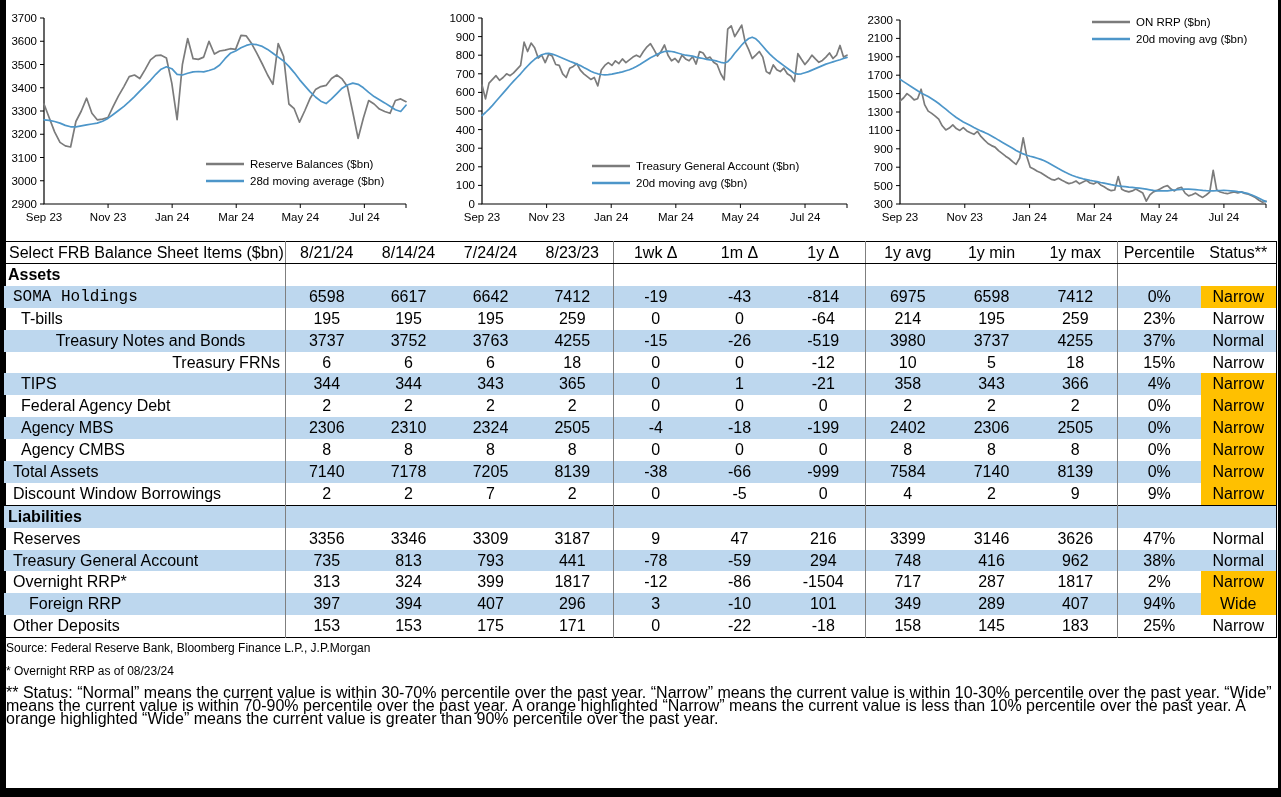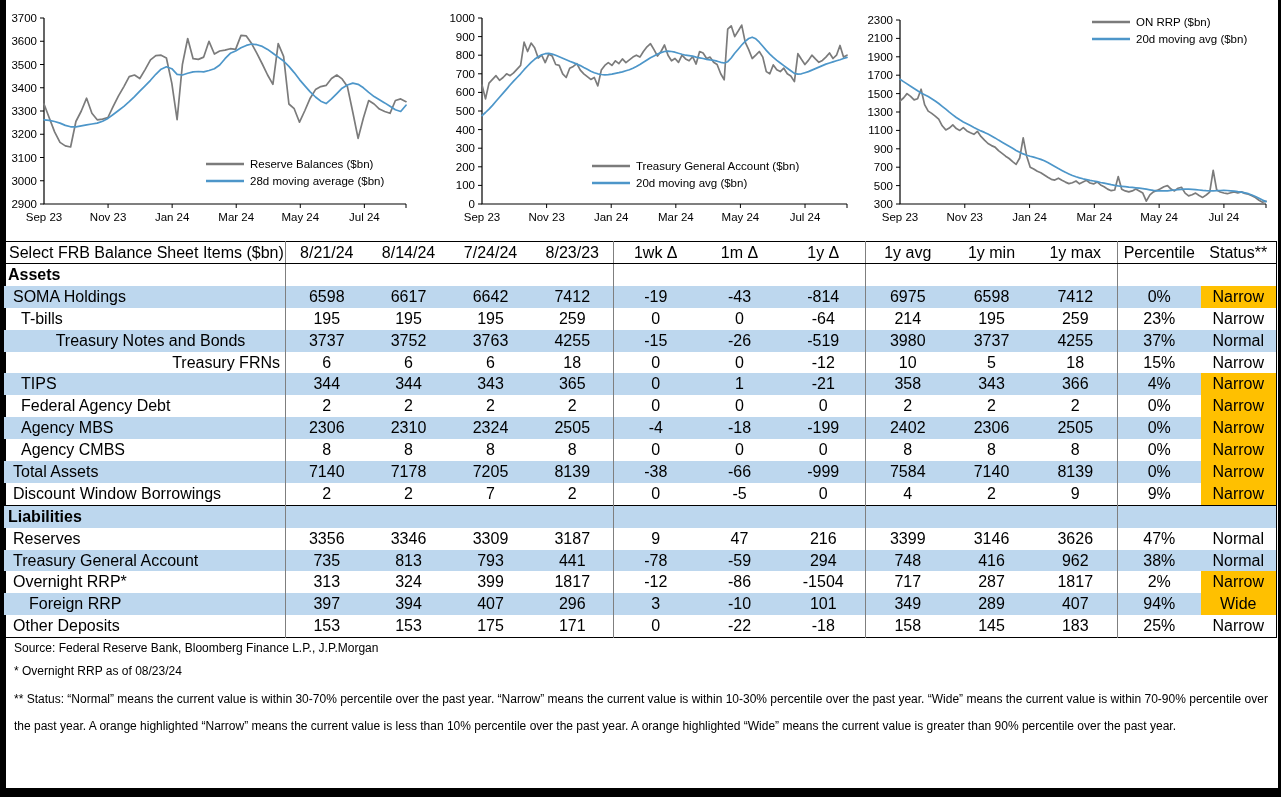--- a/index.html
+++ b/index.html
@@ -23,24 +23,24 @@
   table.tbl td{height:21.9px;padding:0 5px;white-space:nowrap;overflow:hidden;vertical-align:middle}
   tr.hdr td{border-bottom:1.3px solid #000;height:21px}
   tr.liabTop td{border-top:1.3px solid #000}
   tr.sec td{font-weight:bold}
   td.num{text-align:center}
   td.name{text-align:left}
   .blue{background:#BDD7EE}
   td.hl{background:#FFC000}
   td.divL{border-left:1px solid #7F7F7F}
 
-  .foot{position:absolute;left:14px;font-size:12px}
+  .foot{position:absolute;left:6px;font-size:12px}
   #foot-source{top:641px}
   #foot-rrp{top:664px}
-  #foot-status{top:686px;width:1268px;font-size:12px;line-height:27px}
+  #foot-status{top:686px;width:1268px;font-size:16px;line-height:13px}
 </style>
 </head>
 <body>
 
 <div class="frame" id="frame-left"></div>
 <div class="frame" id="frame-right"></div>
 <div class="frame" id="frame-bottom"></div>
 
 <svg class="chart" id="chart-0" width="420" height="228">
     <path d="M38 12 L38 198 L400 198" fill="none" stroke="#000" stroke-width="1.2"></path>
@@ -210,21 +210,21 @@
           <td class="num divL"></td>
           <td class="num"></td>
           <td class="num"></td>
           <td class="num divL"></td>
           <td class="num"></td>
           <td class="num"></td>
           <td class="num divL"></td>
           <td class="num"></td>
         </tr>
         <tr class="blue">
-          <td class="name" style="padding-left: 9px;">SOMA Holdings</td>
+          <td class="name" style="padding-left: 9px; font-family: Liberation Mono, monospace;">SOMA Holdings</td>
           <td class="num divL">6598</td>
           <td class="num">6617</td>
           <td class="num">6642</td>
           <td class="num">7412</td>
           <td class="num divL">-19</td>
           <td class="num">-43</td>
           <td class="num">-814</td>
           <td class="num divL">6975</td>
           <td class="num">6598</td>
           <td class="num">7412</td>

